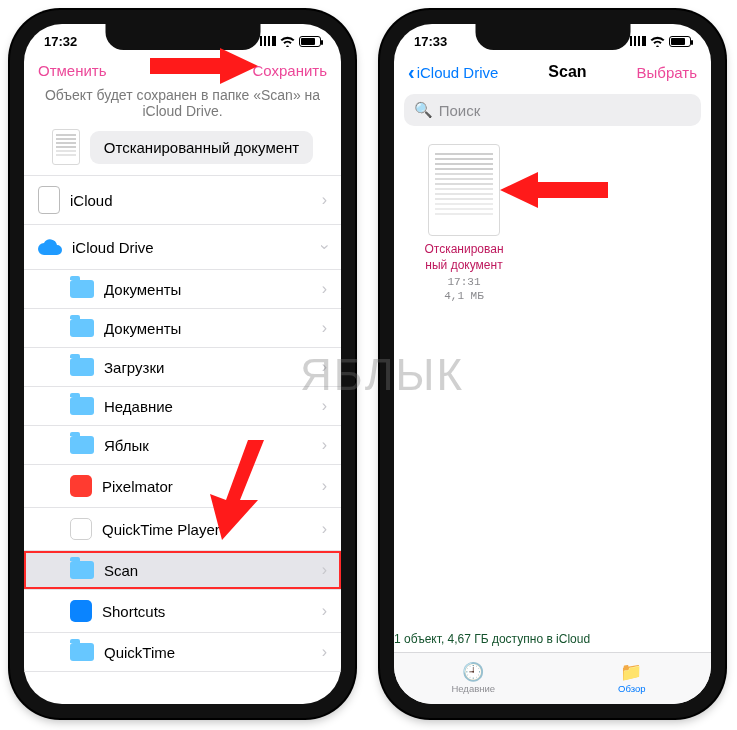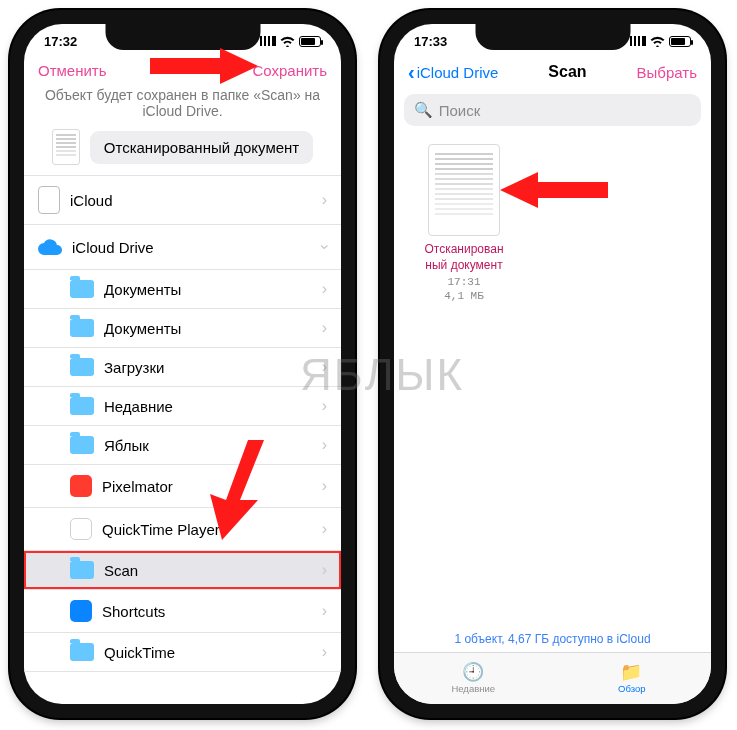--- a/index.html
+++ b/index.html
@@ -47,21 +47,21 @@
   .ic.app.white { background:#fff; border:1px solid #d0d0d0; }
   
   .search { margin: 4px 10px 8px; background:#eeeef0; border-radius:10px; display:flex; align-items:center; gap:6px; padding:7px 10px; color:#8a8a8e; font-size:15px; }
   .search .mag { font-size:15px; }
   .filegrid { padding: 10px 16px; display:flex; }
   .fileitem { width:108px; text-align:center; }
   .file-thumb { width:72px; height:92px; margin:0 auto 6px; background:#fff; border:1px solid #d9d9d9; border-radius:4px; position:relative; overflow:hidden; }
   .file-thumb::before { content:""; position:absolute; left:6px; right:6px; top:8px; height:2px; background:#cfcfcf; box-shadow:0 5px 0 #cfcfcf,0 10px 0 #cfcfcf,0 15px 0 #cfcfcf,0 20px 0 #dcdcdc,0 25px 0 #dcdcdc,0 30px 0 #dcdcdc,0 35px 0 #e6e6e6,0 40px 0 #e6e6e6,0 45px 0 #e6e6e6,0 50px 0 #ececec,0 55px 0 #ececec,0 60px 0 #ececec; }
   .file-name { font-size:12px; color:#be185d; line-height:1.2; margin-bottom:2px; }
   .file-meta { font-size:11px; color:#8a8a8e; line-height:1.3;font-family:Liberation Mono, monospace; }
-  .footer-info { position:absolute; bottom:58px; left:0; right:0; text-align:center; font-size:12px; color:#3b82f6; }
+  .footer-info { position:absolute; bottom:58px; left:0; right:0; text-align:left; font-size:12px; color:#14532d; }
   .tabbar { position:absolute; bottom:0; left:0; right:0; height:52px; border-top:1px solid #d9d9dc; background:#f8f8f9; display:flex; }
   .tab { flex:1; display:flex; flex-direction:column; align-items:center; justify-content:center; font-size:9.5px; gap:2px; }
   .tab.inactive { color:#8e8e93; }
   .tab.active { color:#007aff; }
   .tab .ticon { font-size:18px; line-height:1; }
   
   .arrow { position:absolute; z-index:50; pointer-events:none; }
   .arrow svg { display:block; }
   .watermark { position:absolute; left:300px; top:350px; font-size:44px; color:rgba(120,120,120,.35); letter-spacing:2px; font-weight:300; pointer-events:none; z-index:60; }
 </style>

